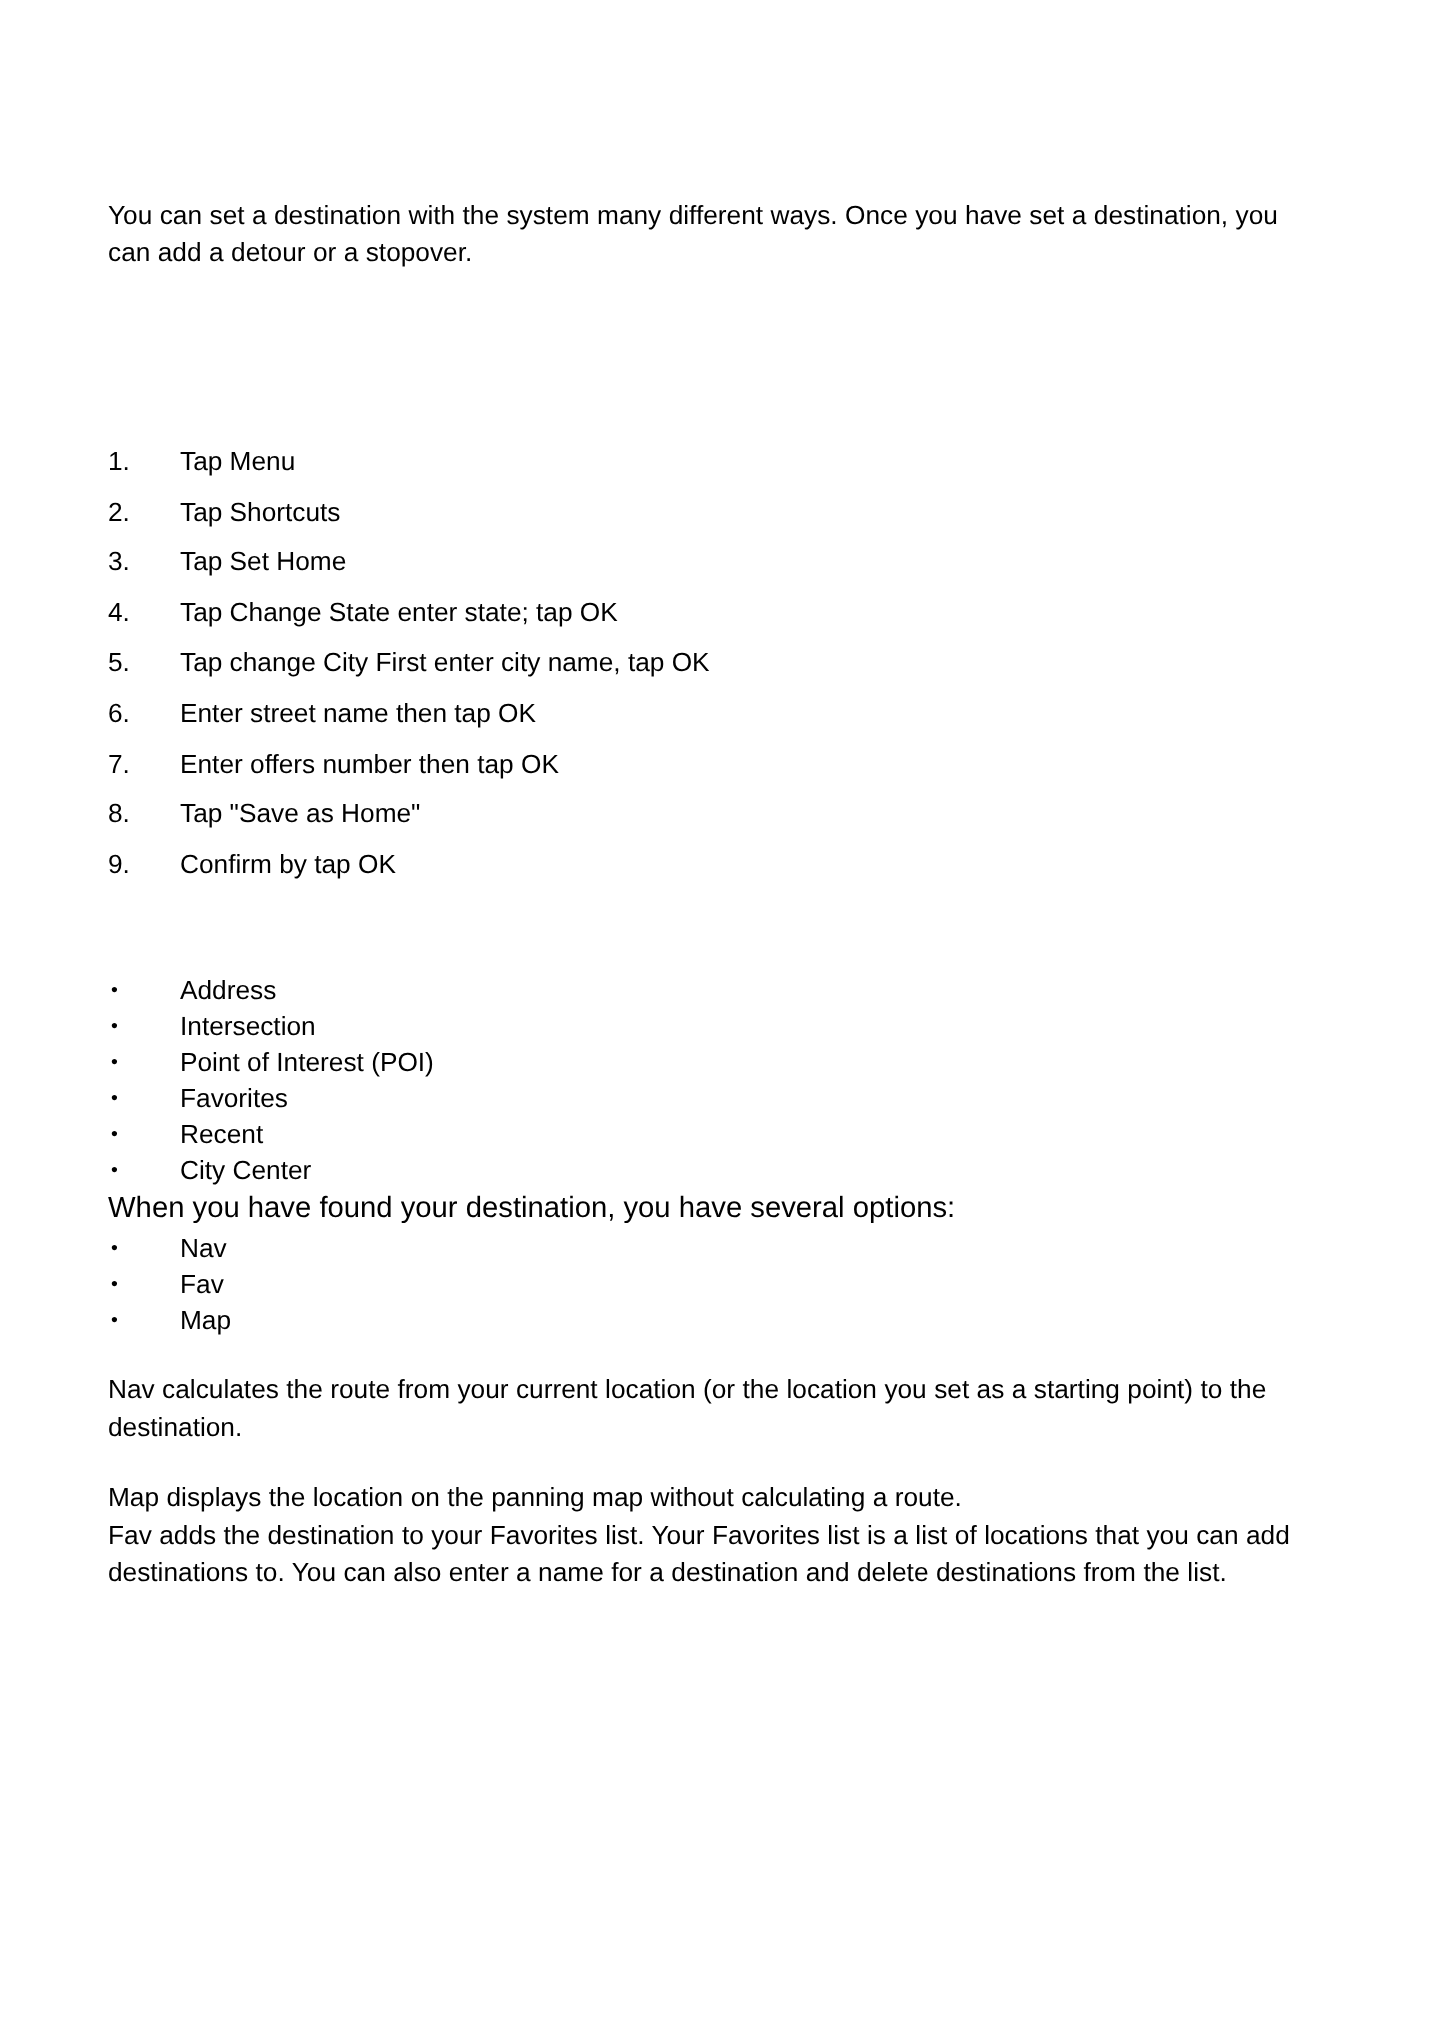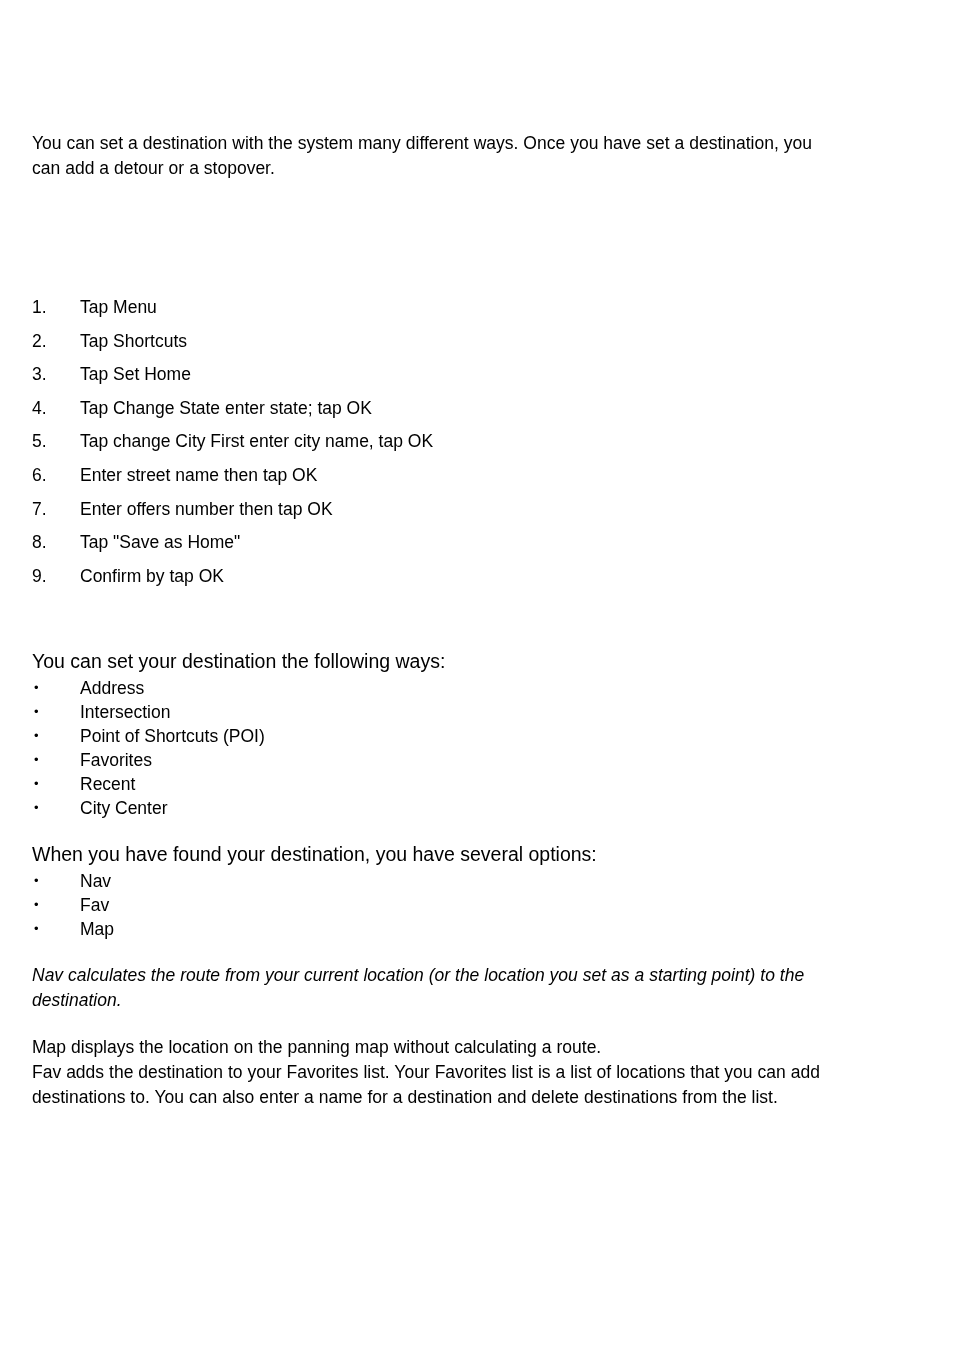--- a/index.html
+++ b/index.html
@@ -17,21 +17,21 @@
     -webkit-font-smoothing: antialiased;
   }
 
   .page {
     position: absolute;
     left: 0;
     top: 0;
     width: 954px;
     height: 1350px;
     box-sizing: border-box;
-    padding: 131px 89px 0 32px;
+    padding: 131px 89px 0 72px;
   }
 
   
   .para {
     font-size: 17.5px;
     line-height: 25px;
     margin: 0 0 22px 0;
     max-width: 795px;
     text-align: left;
     word-spacing: 0.1px;
@@ -66,21 +66,20 @@
   }
 
   
   .subhead {
     font-size: 19.5px;
     line-height: 27px;
     font-weight: normal;
     margin: 0 0 1px 0;
   }
   .subhead.second {
-    margin-top: 21px;
   }
 
   
   .bullet-list {
     margin: 0;
     padding: 0;
     list-style: none;
   }
   .bullet-list .row {
     display: flex;
@@ -96,21 +95,20 @@
     line-height: 24px;
     padding-left: 2px;
     box-sizing: border-box;
   }
   .bullet-list .label {
     flex: 1 1 auto;
   }
 
   .after-bullets {
     margin-top: 22px;
-    font-style: italic;
   }
 </style>
 </head>
 <body>
 
 <div class="page">
 
   <p class="para">You can set a destination with the system many different ways. Once you have set a destination, you can add a detour or a stopover.</p>
 
   <div class="gap-block"></div>
@@ -149,34 +147,33 @@
       <span class="label">Tap "Save as Home"</span>
     </li>
     <li class="row">
       <span class="marker">9.</span>
       <span class="label">Confirm by tap OK</span>
     </li>
   </ol>
 
   <div style="height:50px"></div>
 
-  <h2 class="subhead">You can set your destination the following ways:</h2>
 
   <ul class="bullet-list">
     <li class="row">
       <span class="bullet">•</span>
       <span class="label">Address</span>
     </li>
     <li class="row">
       <span class="bullet">•</span>
       <span class="label">Intersection</span>
     </li>
     <li class="row">
       <span class="bullet">•</span>
-      <span class="label">Point of Shortcuts (POI)</span>
+      <span class="label">Point of Interest (POI)</span>
     </li>
     <li class="row">
       <span class="bullet">•</span>
       <span class="label">Favorites</span>
     </li>
     <li class="row">
       <span class="bullet">•</span>
       <span class="label">Recent</span>
     </li>
     <li class="row">

